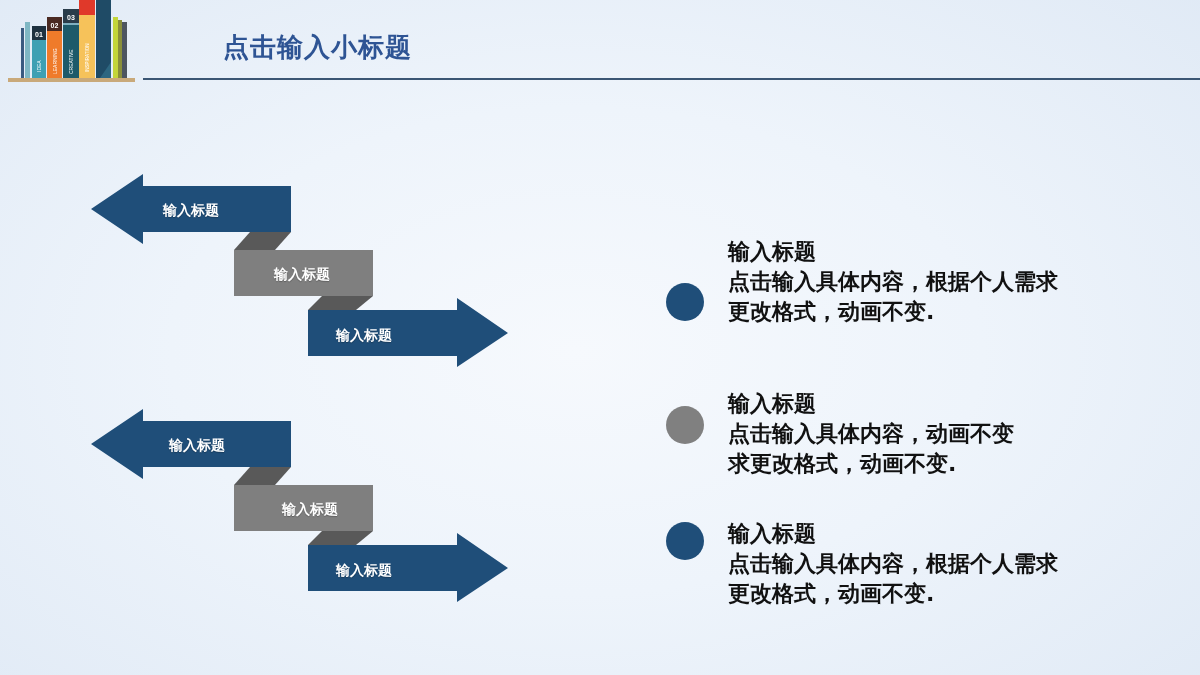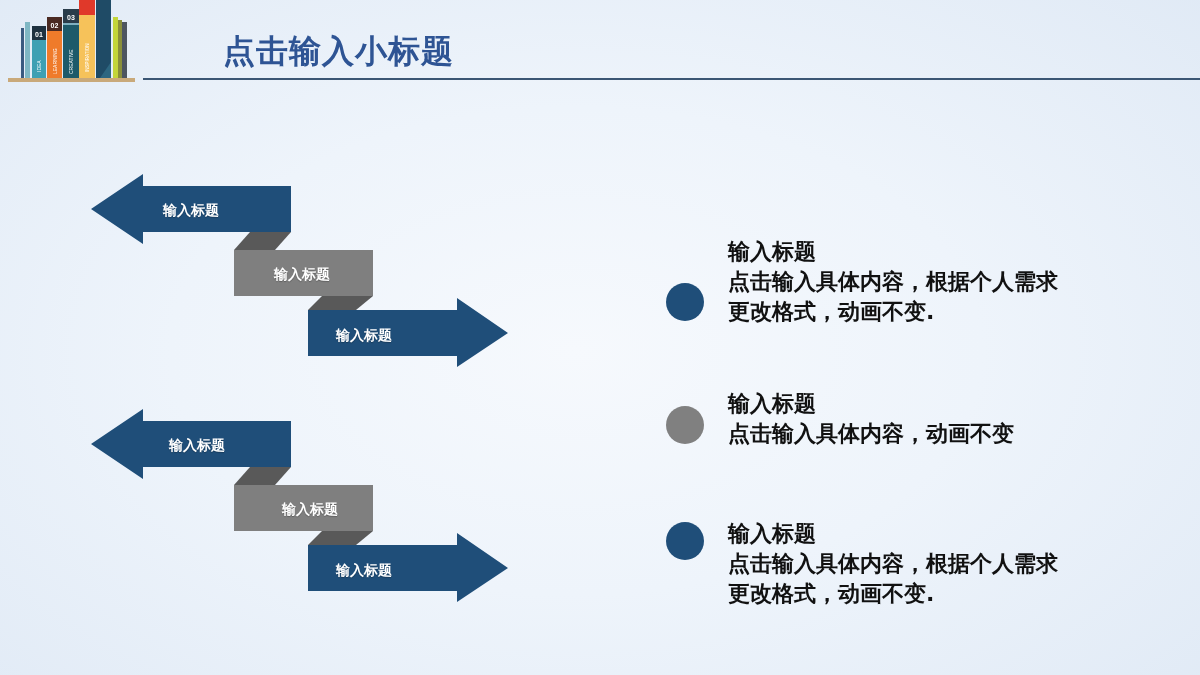--- a/index.html
+++ b/index.html
@@ -3,21 +3,21 @@
 <meta charset="utf-8">
 <style>
   html, body { margin: 0; padding: 0; }
   body {
     width: 1200px; height: 675px; overflow: hidden; position: relative;
     font-family: "DejaVu Sans", "Liberation Sans", sans-serif;
     background: radial-gradient(ellipse 75% 80% at 48% 52%, #f6f9fd 0%, #eef4fb 45%, #dfe9f5 100%);
   }
   .abs { position: absolute; }
   .page-title {
-    left: 223px; top: 30px; font-size: 32px; font-weight: bold;
+    left: 223px; top: 30px; font-size: 26px; font-weight: bold;
     color: #2e5494; letter-spacing: 1px; white-space: nowrap;
   }
   .header-rule {
     left: 143px; top: 78px; width: 1057px; height: 2px; background: #3b5674;
   }
   .books { left: 0; top: 0; width: 140px; height: 86px; }
   .diagram { left: 0; top: 0; width: 1200px; height: 675px; }
   .arrow-label {
     position: absolute; color: #ffffff; font-size: 14px; font-weight: bold;
     white-space: nowrap; transform: translate(-50%, -50%);
@@ -104,19 +104,20 @@
 
 <div class="text-block" style="top:237px;">
   <div>输入标题</div>
   <div>点击输入具体内容，根据个人需求</div>
   <div>更改格式，动画不变.</div>
 </div>
 
 <div class="text-block" style="top:389px;">
   <div>输入标题</div>
   <div>点击输入具体内容，动画不变</div>
+  <div>求更改格式，动画不变.</div>
 </div>
 
 <div class="text-block" style="top:519px;">
   <div>输入标题</div>
   <div>点击输入具体内容，根据个人需求</div>
   <div>更改格式，动画不变.</div>
 </div>
 
 </body></html>

